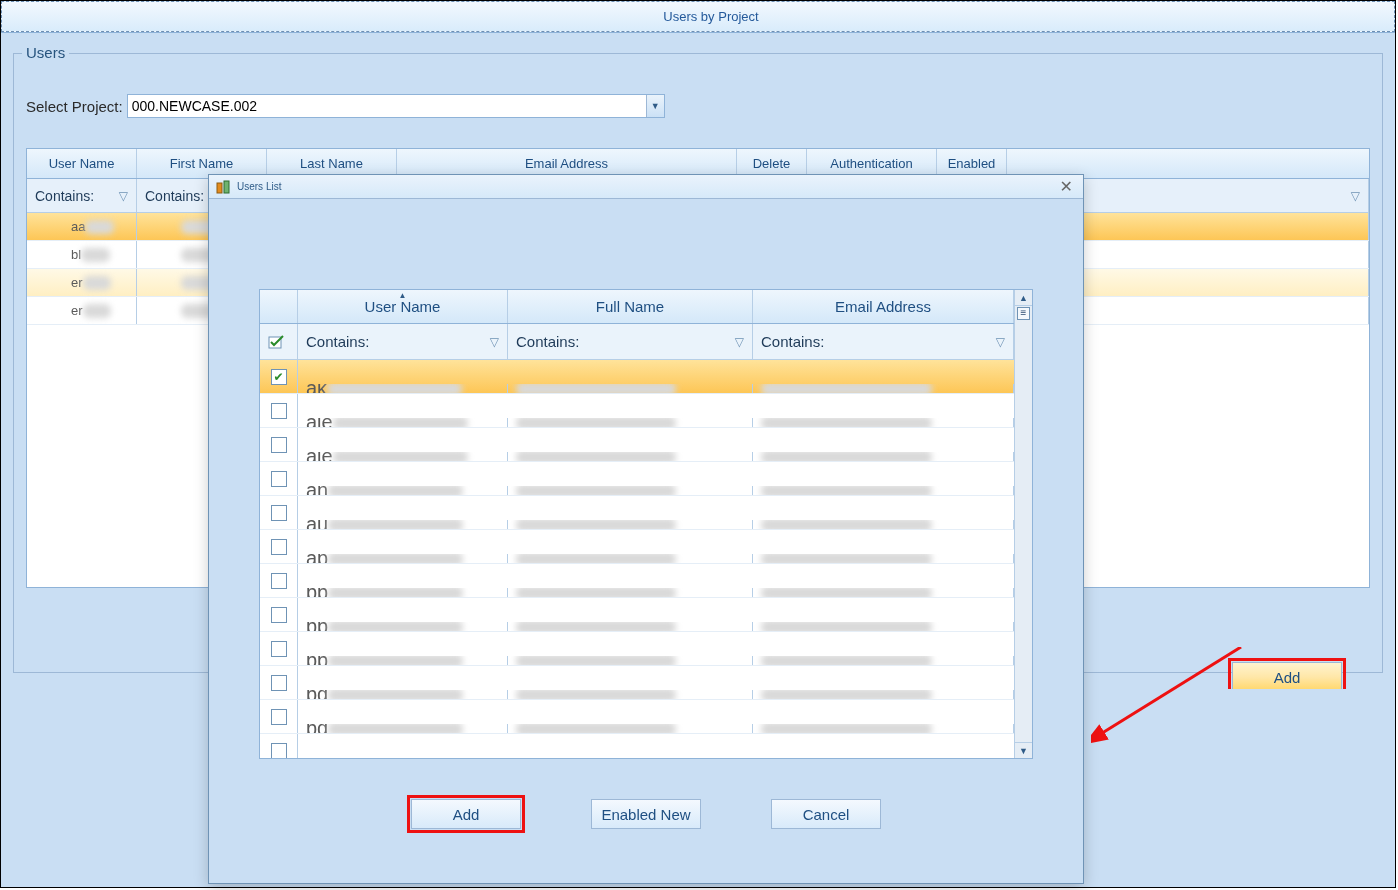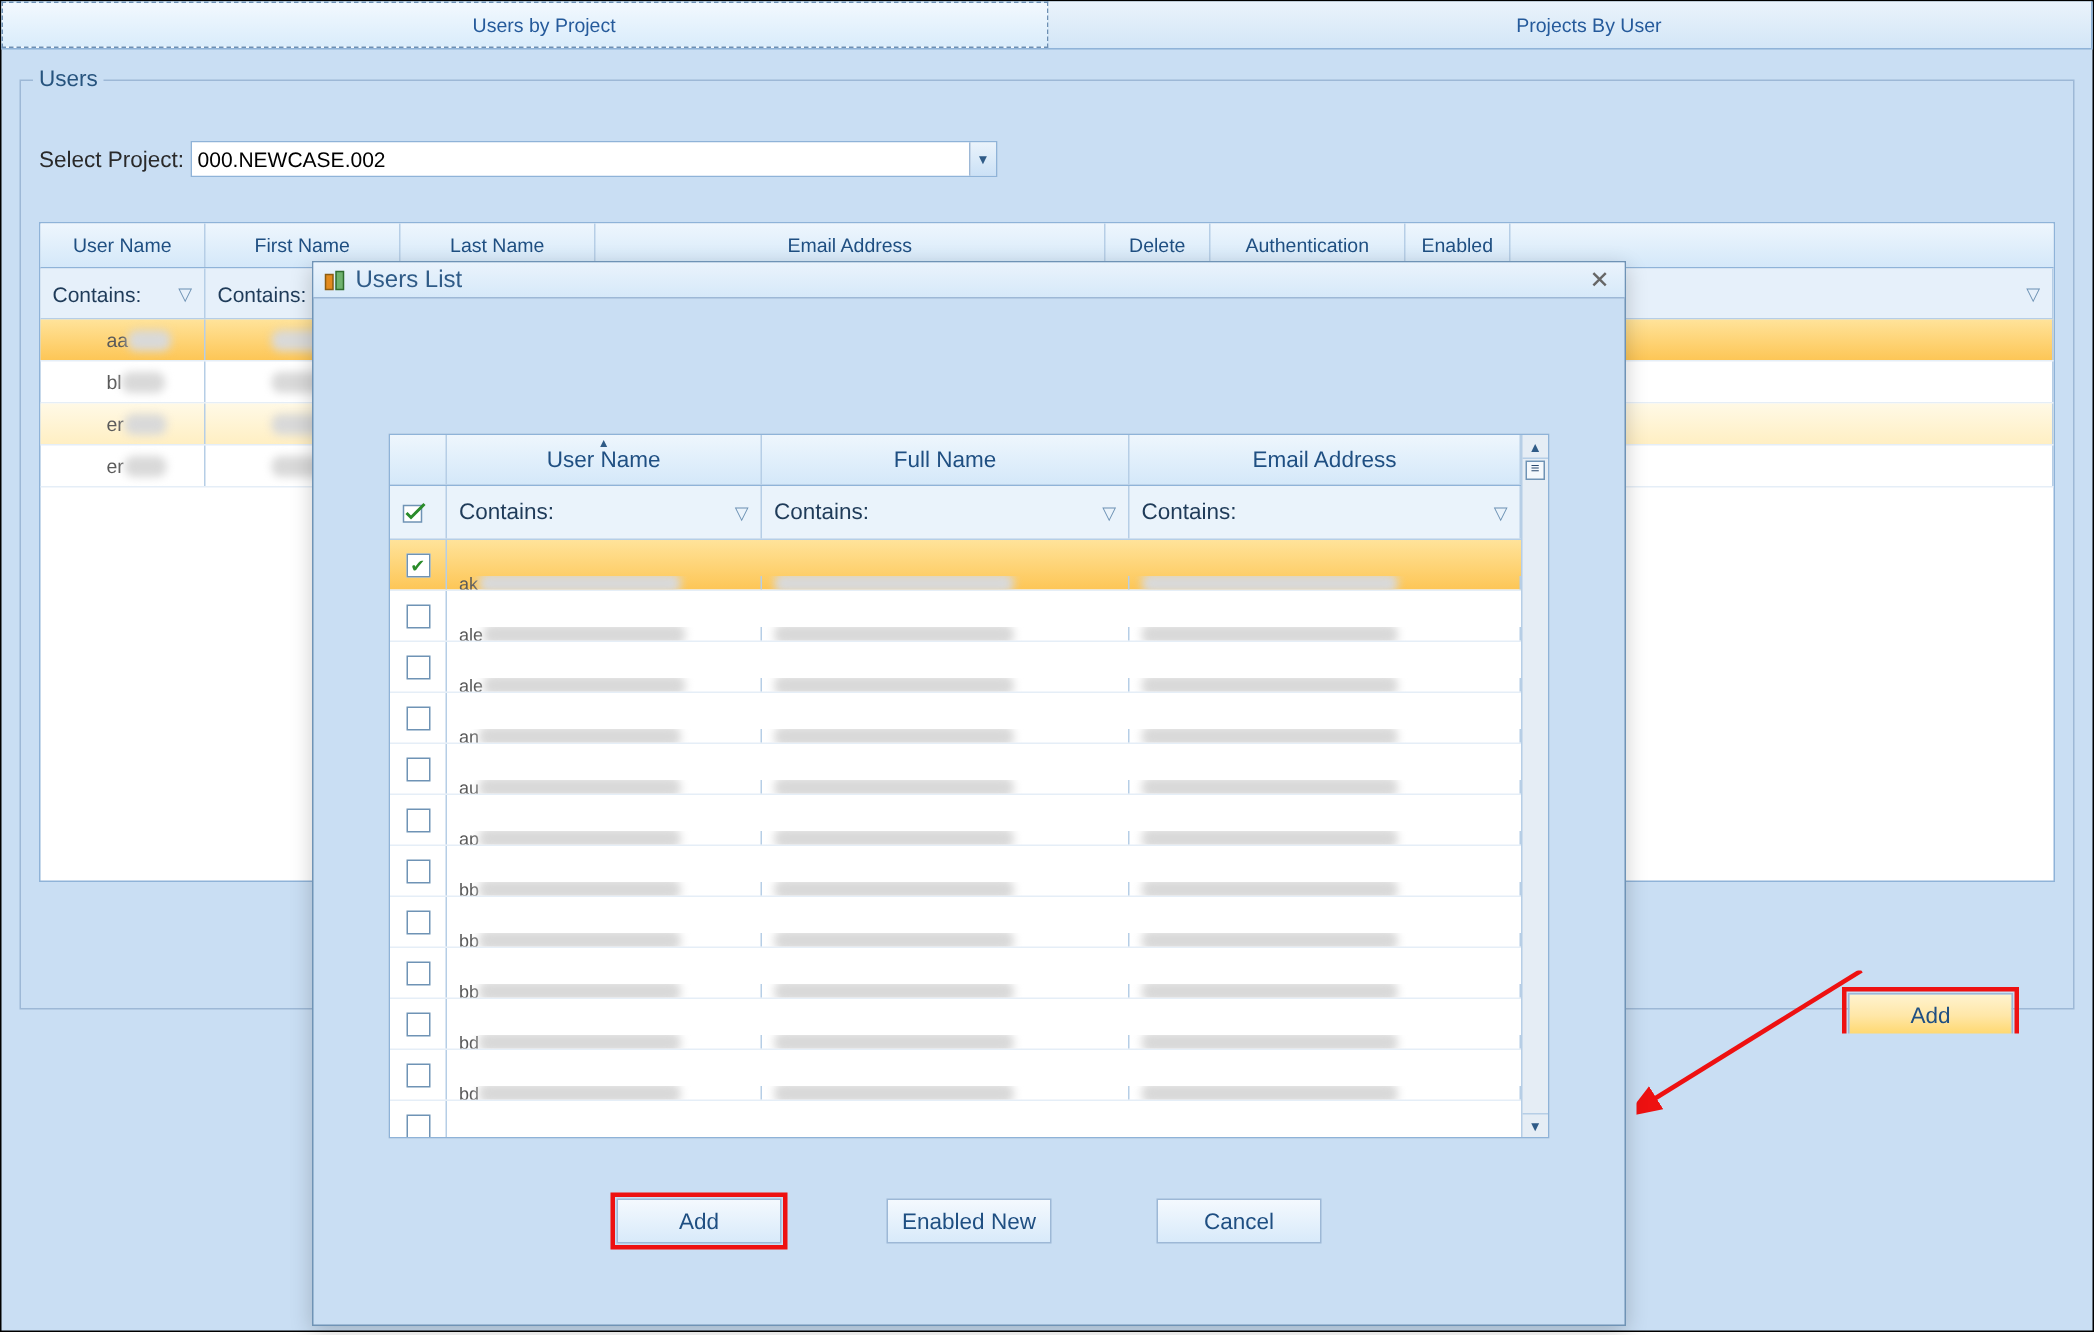--- a/index.html
+++ b/index.html
@@ -197,21 +197,21 @@
     background: linear-gradient(#eaf3fc,#d6e9f9);
     display: flex;
     align-items: center;
     padding: 0 6px;
     border-bottom: 1px solid #9db8d6;
   }
   .dlg-icon {
     width:16px;height:16px;margin-right:6px;
     display:flex;align-items:center;justify-content:center;
   }
-  .dlg-title span.t { color:#2f5b87; font-size:16px; }
+  .dlg-title span.t { color:#2f5b87; font-size:10px; }
   .dlg-close {
     margin-left:auto;color:#666;font-size:16px;cursor:pointer;
     padding:0 4px;
   }
   .dlg-body { position: relative; padding: 90px 50px 20px 50px; }
   .dlg-grid {
     background:#fff;border:1px solid #8fb3d8;
     display:flex;
     height: 470px;
   }
@@ -235,21 +235,21 @@
     display:flex;height:36px;background:#eaf3fb;border-bottom:1px solid #b6cee6;
   }
   .dlg-filt .c { justify-content:space-between;font-size:15px;color:#1f3b59;}
   .dlg-rows{flex:1;overflow:hidden;}
   .dlg-r {
     display:flex;height:34px;border-bottom:1px solid #e5eef7;
   }
   .dlg-r.sel{background:linear-gradient(#ffe39a,#fdc656);}
   .dlg-r .chk{width:38px;display:flex;align-items:center;justify-content:center;border-right:1px solid #b6cee6;}
   .cbox{width:16px;height:16px;border:1px solid #6f93b5;background:#fff;display:flex;align-items:center;justify-content:center;font-size:12px;color:#2a8b2a;}
-  .dlg-r .c{color:#5a5a5a;font-size:12px;margin-top:24px;}
+  .dlg-r .c{color:#5a5a5a;font-size:20px;margin-top:24px;}
   .dlg-btns{
     display:flex;gap:70px;justify-content:center;margin-top:40px;
   }
   .wbtn{
     width:110px;height:30px;border:1px solid #9db8d6;
     background:linear-gradient(#f4f9fe,#d8eafa);
     display:flex;align-items:center;justify-content:center;
     color:#1f4f82;font-size:15px;cursor:pointer;
   }
   .iconcol{display:flex;align-items:center;justify-content:center;font-size:14px;}
@@ -259,21 +259,20 @@
   
   .dc-chk{width:38px;} .dc-un{width:210px;} .dc-fn{width:245px;} .dc-em{flex:1;}
 </style>
 </head>
 <body>
 
 <div class="outer">
 
   <div class="tabbar">
     <div class="tab active">Users by Project</div>
-    <div class="tab">Projects By User</div>
   </div>
 
   <div class="users-fieldset">
     <div class="legend">Users</div>
 
     <div class="selrow">
       <label>Select Project:</label>
       <div class="selbox">
         <input type="text" value="000.NEWCASE.002" style="">
         <div class="dd">▼</div>

